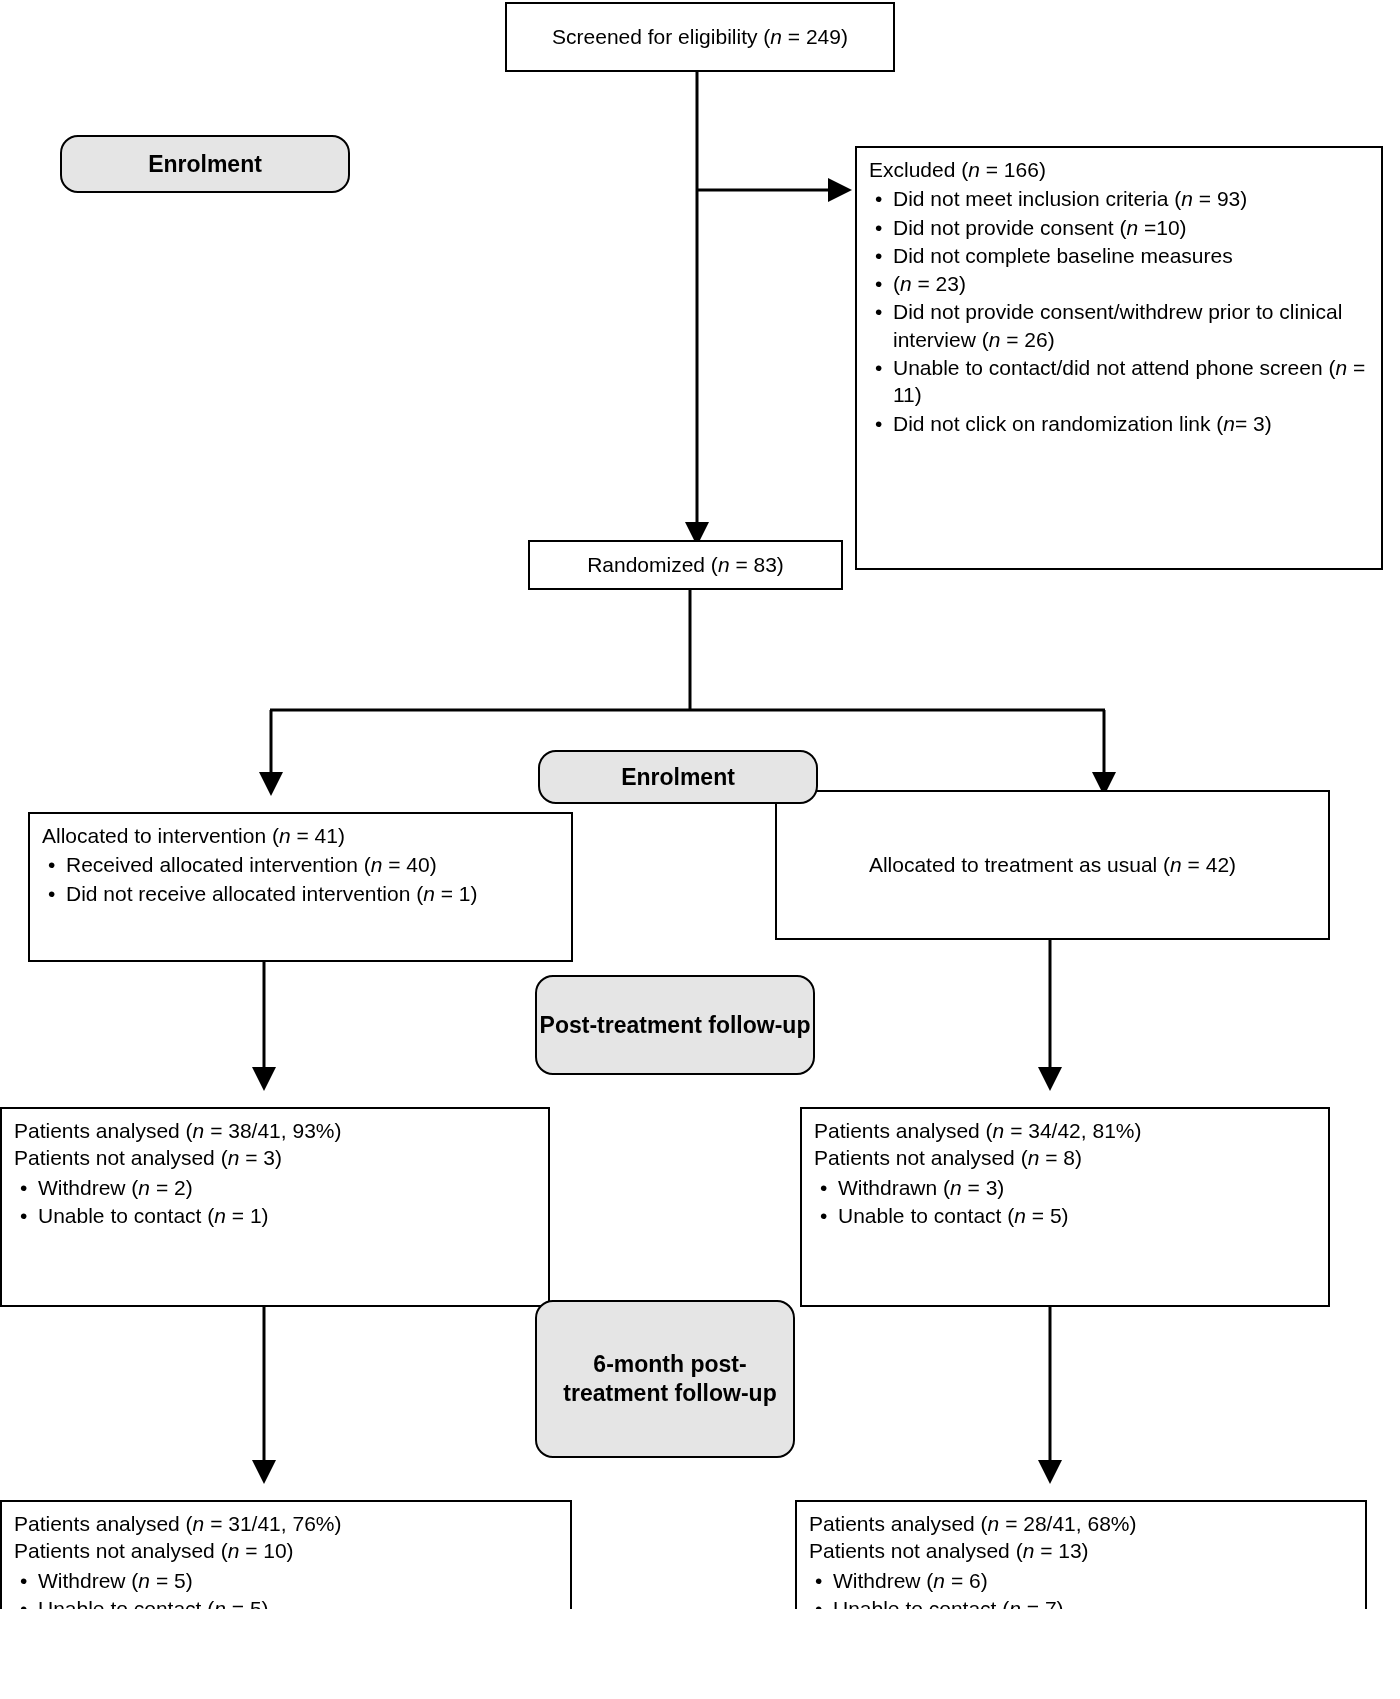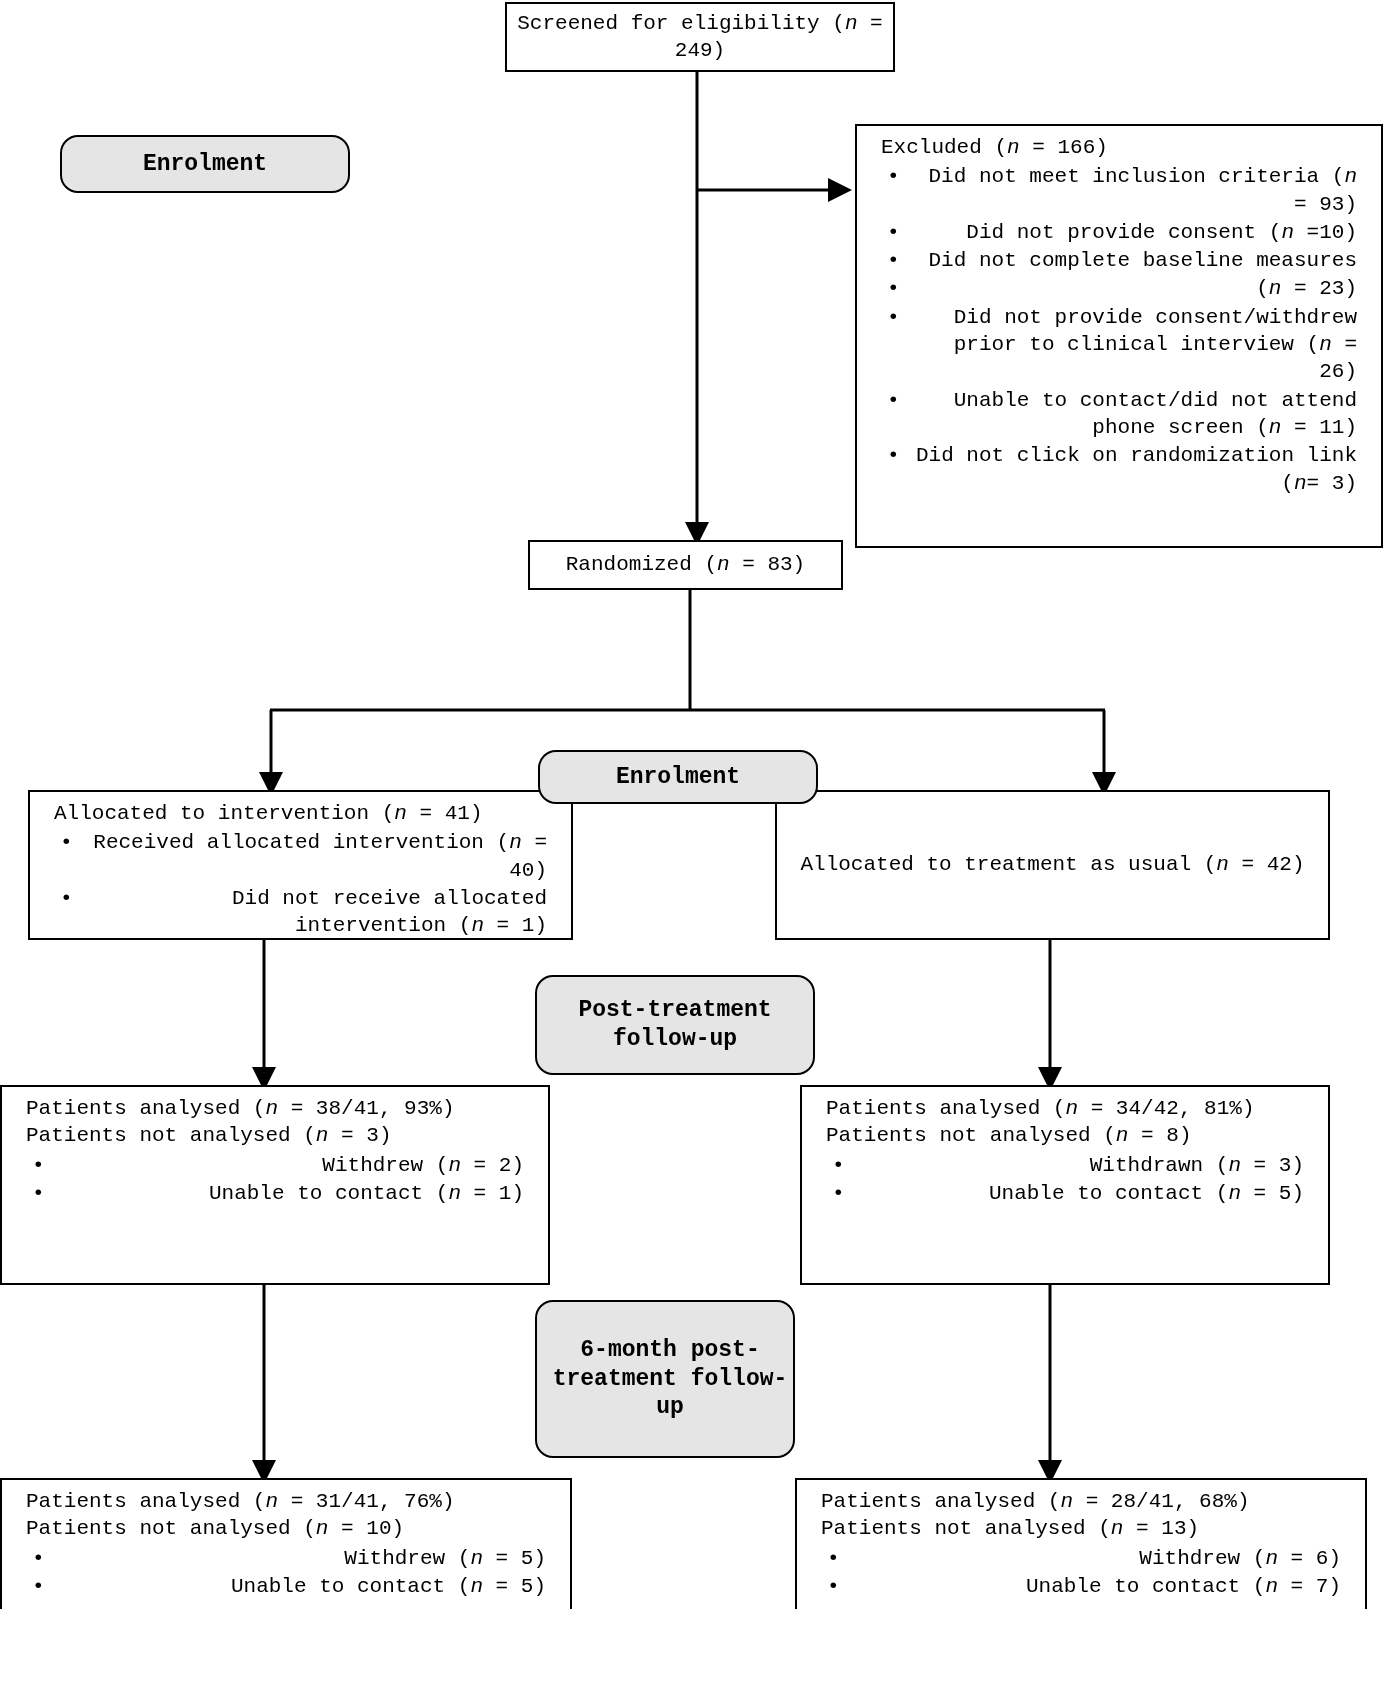--- a/index.html
+++ b/index.html
@@ -10,39 +10,39 @@
   body {
     font-family: "Liberation Sans", sans-serif;
     color: #000000;
   }
   #canvas {
     position: relative;
     width: 1400px;
     height: 1609px;
     overflow: hidden;
     background: #ffffff;
-    font-family: Liberation Mono, monospace;
   }
   .box {
     position: absolute;
     border: 2px solid #000000;
     background: #ffffff;
     box-sizing: border-box;
     font-size: 21px;
     line-height: 1.3;
     color: #000000;
   }
   .box.center {
     display: flex;
     align-items: center;
     justify-content: center;
     text-align: center;
   }
   .box.left {
-    padding: 8px 24px;
+    padding: 8px 12px;
+    margin-top: 22px;
   }
   .stage {
     position: absolute;
     border: 2px solid #000000;
     border-radius: 18px;
     background: #e5e5e5;
     box-sizing: border-box;
     display: flex;
     align-items: center;
     justify-content: center;
@@ -54,21 +54,20 @@
   }
   ul.blist {
     margin: 2px 0 0 0;
     padding-left: 22px;
     list-style: none;
   }
   ul.blist li {
     position: relative;
     margin: 0 0 1px 0;
     padding-left: 2px;
-    text-align: right;
   }
   ul.blist li::before {
     content: "\2022";
     position: absolute;
     left: -16px;
     top: 0;
   }
   .ital { font-style: italic; }
   svg.lines {
     position: absolute;

